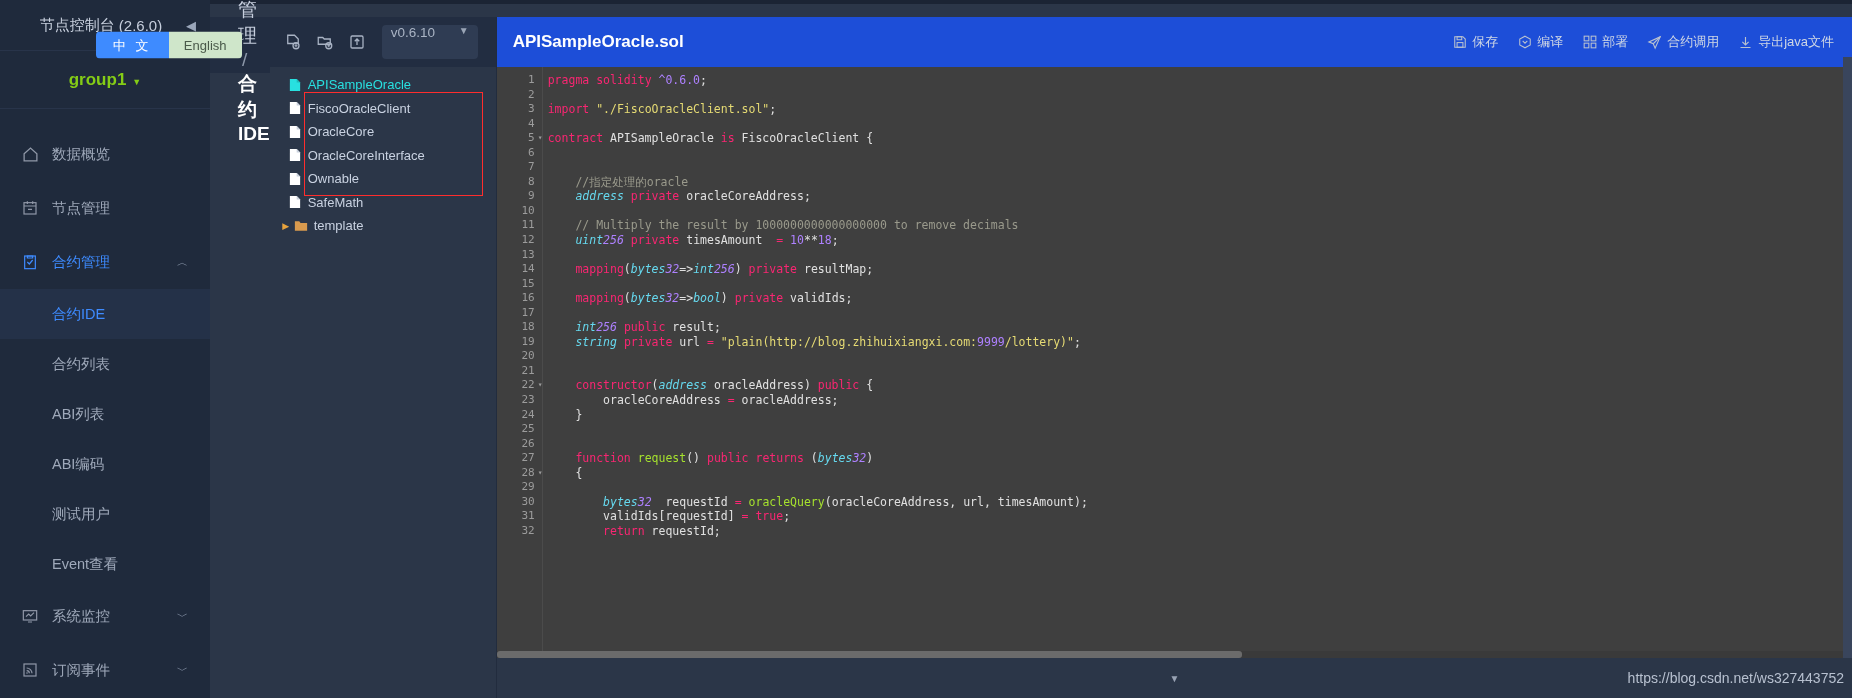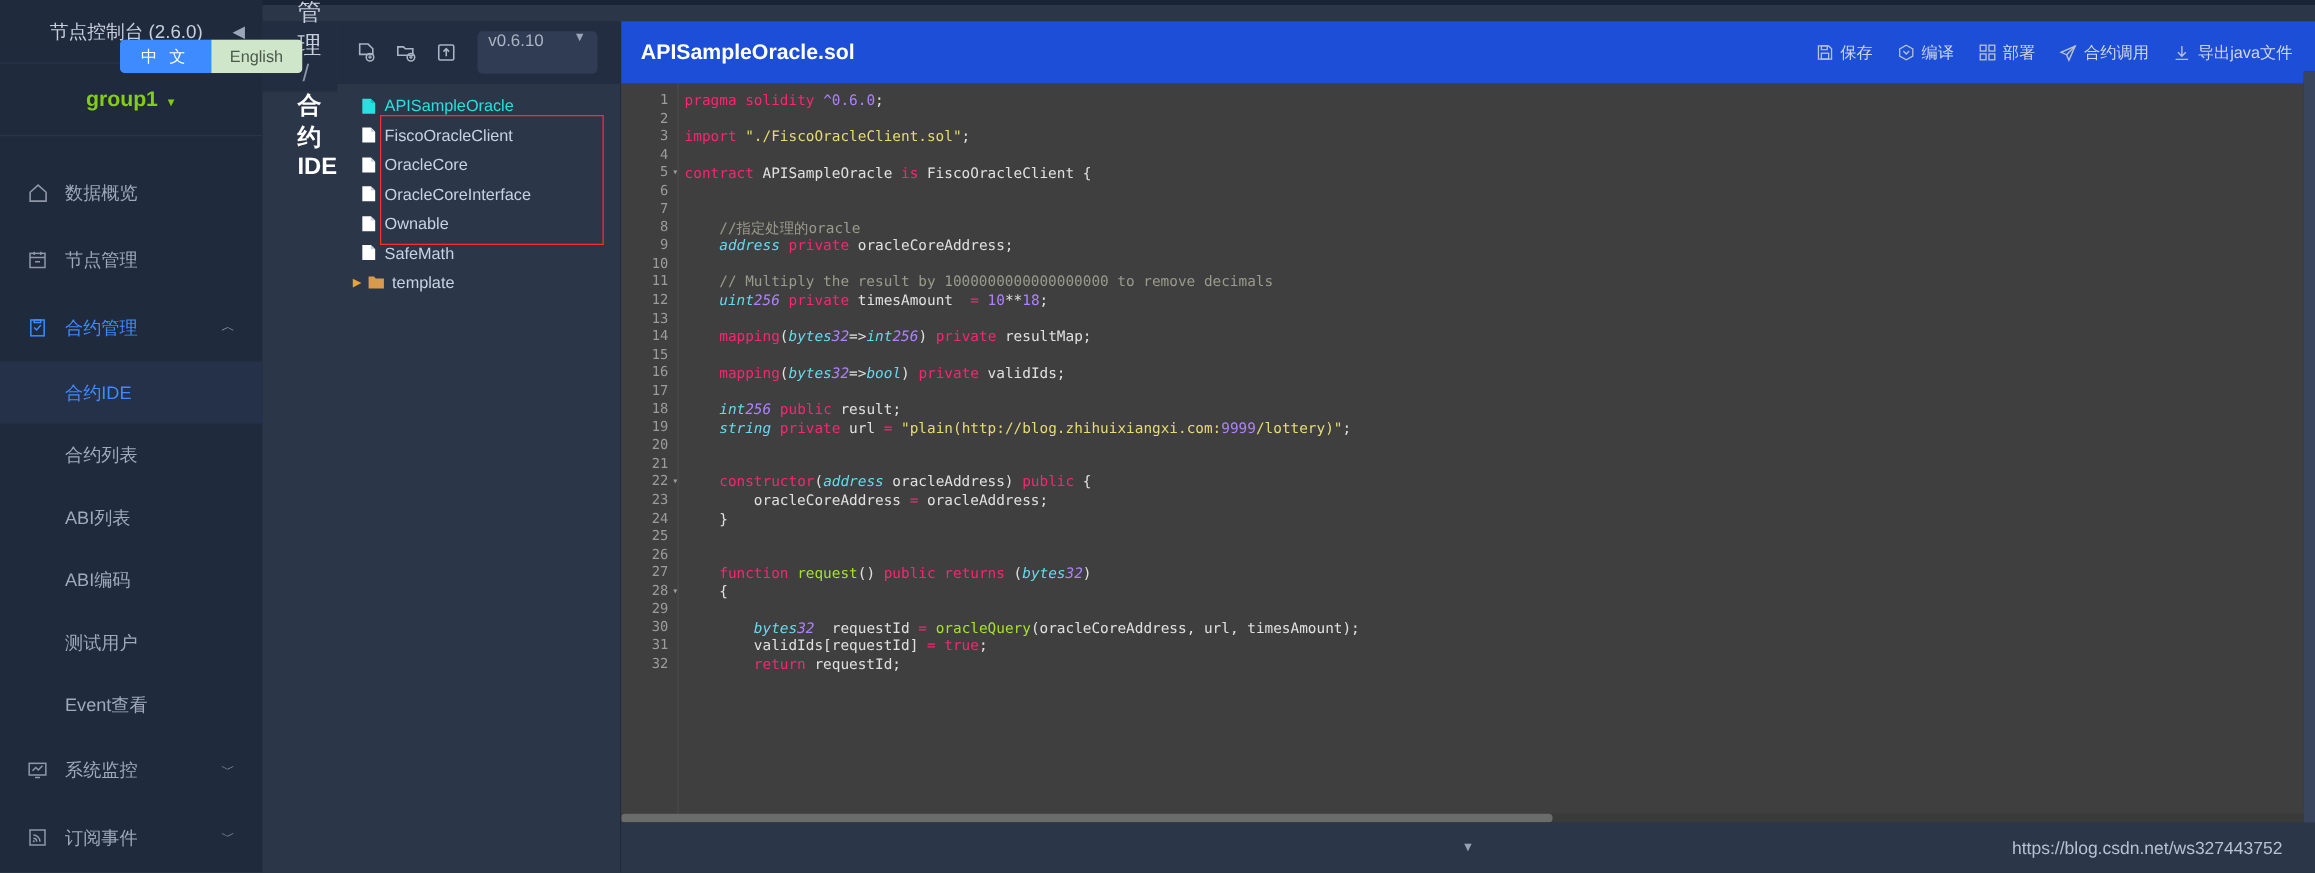--- a/index.html
+++ b/index.html
@@ -167,21 +167,21 @@
   .c { color:#9a9a8c; }           
   .o { color:#f92672; }
 
   .ed-foot {
     height: 40px; flex:0 0 40px; background:#2b3648;
     display:flex; align-items:center; justify-content:center;
     position:relative;
   }
   .foot-caret { color:#98a2b3; font-size:10px; }
   .watermark {
-    position:absolute; right: 26px; top:50%; transform:translateY(-50%);
+    position:absolute; right: 8px; top:50%; transform:translateY(-50%);
     color:#b8c1d0; font-size:14px; font-family:"Liberation Sans", sans-serif;
   }
   .vscroll {
     position:absolute; right:0; top:0; width:7px; height:100%;
     background:#3a3a3a;
   }
   .vscroll .thumb { position:absolute; left:0; top:0; width:7px; height:240px; background:#6b6b6b; border-radius:3px;}
   .hscroll {
     position:absolute; left:0; bottom:0; height:7px; width:100%;
     background:#3a3a3a;

